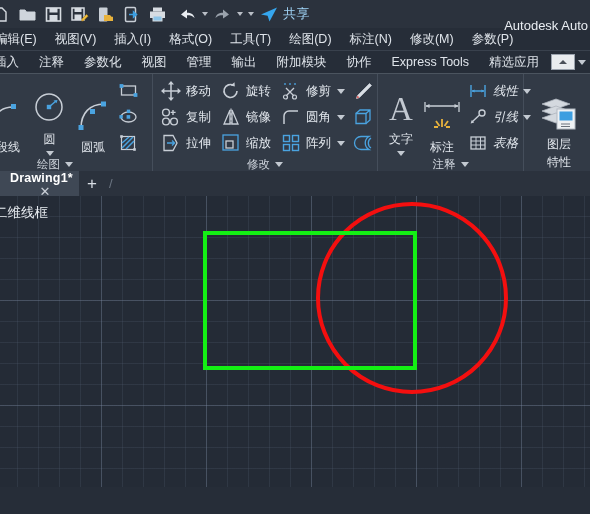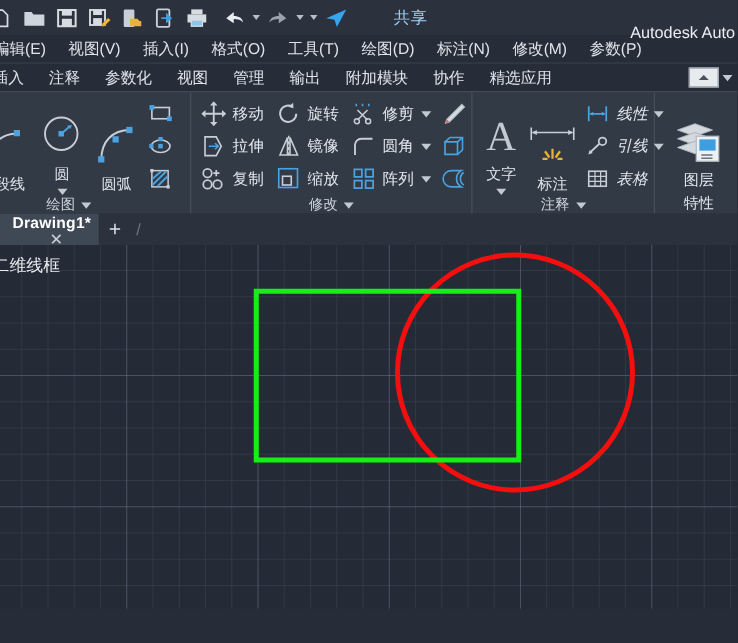--- a/index.html
+++ b/index.html
@@ -23,21 +23,21 @@
     position:relative;
   }
   .qicon svg{display:block;}
   .caret{
     width:9px;height:22px;display:flex;align-items:center;justify-content:center;
   }
   .caret:after{
     content:"";border-left:3.5px solid transparent;border-right:3.5px solid transparent;
     border-top:4px solid #b9bec6;
   }
-  .sharebtn{display:flex;align-items:center;margin-left:4px;gap:32px;}
+  .sharebtn{display:flex;align-items:center;margin-left:4px;}
   .sharelabel{color:#9fd2f5;font-size:13px;margin-left:4px;letter-spacing:.5px;}
   .apptitle{
     position:absolute;right:0px;top:12px;height:28px;line-height:28px;
     font-size:13px;color:#e9edf2;white-space:nowrap;padding-right:2px;
   }
 
   
   .menubar{
     height:22px;background:#262d38;display:flex;align-items:center;
     border-bottom:1px solid #39414d;
@@ -257,20 +257,21 @@
   <div class="ribbontabs">
     <div id="ribbontabs" style="display:flex;align-items:center;">
         <div class="rtab first">插入</div>
         <div class="rtab">注释</div>
         <div class="rtab">参数化</div>
         <div class="rtab">视图</div>
         <div class="rtab">管理</div>
         <div class="rtab">输出</div>
         <div class="rtab">附加模块</div>
         <div class="rtab">协作</div>
+        <div class="rtab">Express Tools</div>
         <div class="rtab">精选应用</div>
       </div>
     <div class="ribbon-min">
       <div class="box"></div>
       <div class="mcaret"></div>
     </div>
   </div>
 
   <div class="ribbon">
 
@@ -362,36 +363,36 @@
               <svg width="20" height="20" viewBox="0 0 20 20">
                 <path d="M10 1.5v17M1.5 10h17" stroke="#c8ced6" stroke-width="1.5"></path>
                 <path d="M10 0l3 3.4H7zM10 20l3-3.4H7zM0 10l3.4 3V7zM20 10l-3.4 3V7z" fill="#c8ced6"></path>
               </svg>
             </div>
             <div class="slabel">移动</div>
           </div>
           <div class="smallbtn">
             <div class="sicon">
               <svg width="20" height="20" viewBox="0 0 20 20">
-                <path d="M3 2.5h9l4 7.5-4 7.5H3z" fill="none" stroke="#c8ced6" stroke-width="1.3"></path>
-                <path d="M6 10h7M11 7.6L13.6 10 11 12.4" stroke="#4aa3e0" stroke-width="1.3" fill="none"></path>
-              </svg>
-            </div>
-            <div class="slabel">拉伸</div>
-          </div>
-          <div class="smallbtn">
-            <div class="sicon">
-              <svg width="20" height="20" viewBox="0 0 20 20">
                 <circle cx="5" cy="5.5" r="3.4" fill="none" stroke="#c8ced6" stroke-width="1.4"></circle>
                 <circle cx="5" cy="14.5" r="3.4" fill="none" stroke="#c8ced6" stroke-width="1.4"></circle>
                 <circle cx="13" cy="14.5" r="3.4" fill="none" stroke="#c8ced6" stroke-width="1.4"></circle>
                 <path d="M12 3v5M9.6 5.4h5" stroke="#c8ced6" stroke-width="1.4"></path>
               </svg>
             </div>
             <div class="slabel">复制</div>
+          </div>
+          <div class="smallbtn">
+            <div class="sicon">
+              <svg width="20" height="20" viewBox="0 0 20 20">
+                <path d="M3 2.5h9l4 7.5-4 7.5H3z" fill="none" stroke="#c8ced6" stroke-width="1.3"></path>
+                <path d="M6 10h7M11 7.6L13.6 10 11 12.4" stroke="#4aa3e0" stroke-width="1.3" fill="none"></path>
+              </svg>
+            </div>
+            <div class="slabel">拉伸</div>
           </div>
         </div>
 
         <div class="rowcol" style="margin-left:4px;">
           <div class="smallbtn">
             <div class="sicon">
               <svg width="20" height="20" viewBox="0 0 20 20">
                 <path d="M16 10a6.5 6.5 0 1 1-3.2-5.6" fill="none" stroke="#c8ced6" stroke-width="1.6"></path>
                 <path d="M13.5 1.2l.3 4.4-4.2-1.2z" fill="#c8ced6"></path>
               </svg>

